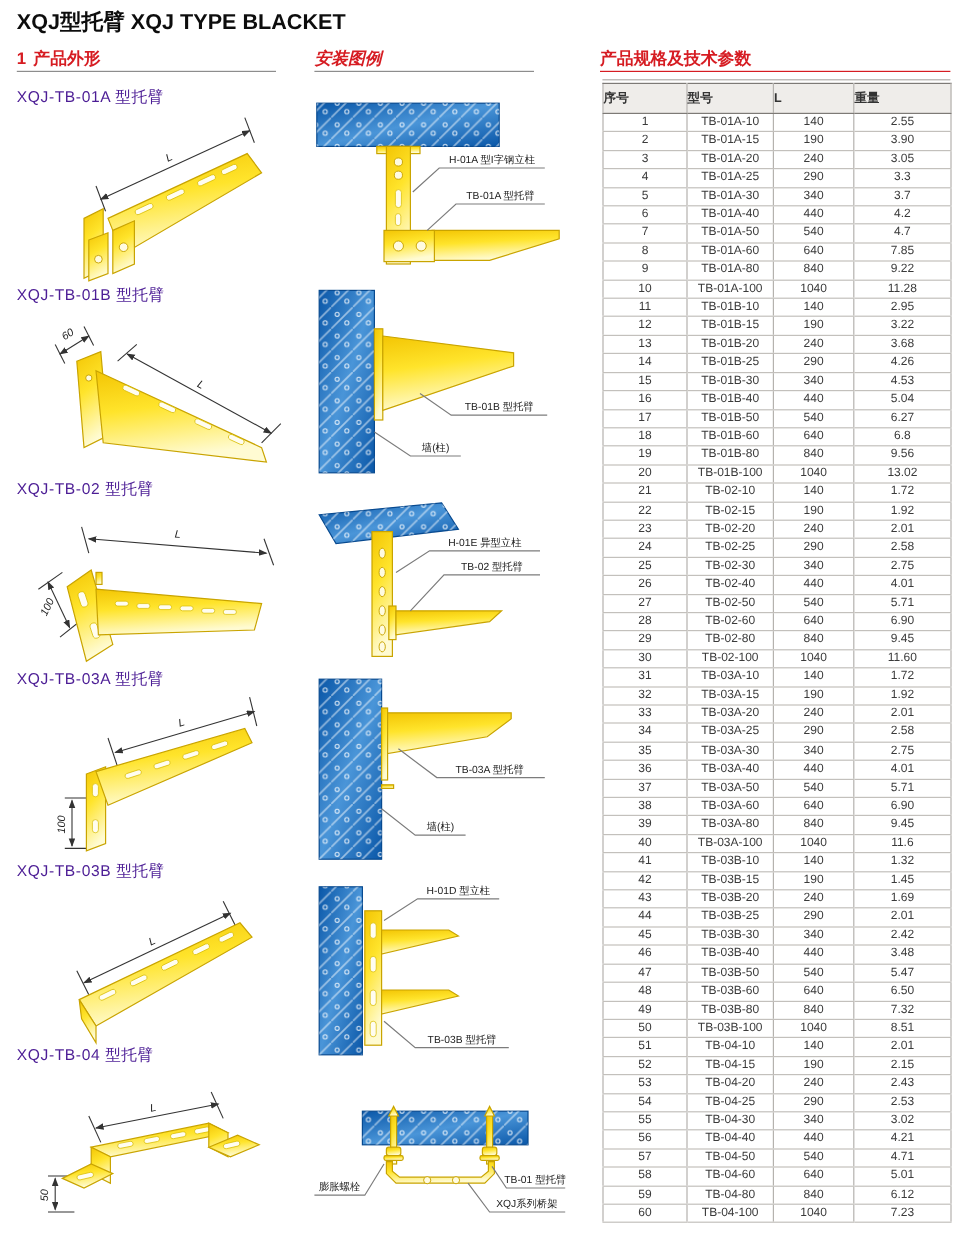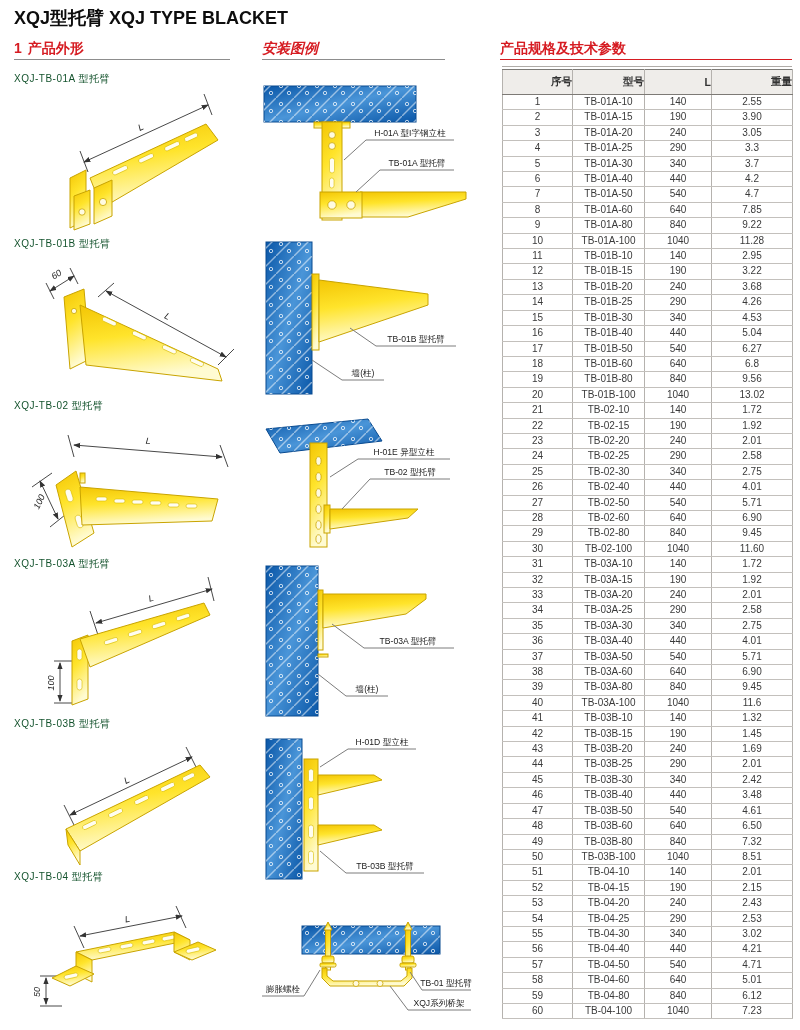--- a/index.html
+++ b/index.html
@@ -14,39 +14,39 @@
   }
   .col-head{
     position:absolute;top:40px;font-size:14px;font-weight:700;color:#d61c22;
     padding-bottom:1px;border-bottom:1px solid #8d8d8d;margin:0;
   }
   .col-head .num{margin-right:6px;}
   #head-left{left:14px;width:216px;}
   #head-mid{left:262px;width:183px;font-style:italic;}
   #head-right{left:500px;width:292px;border-bottom:1px solid #d61c22;}
   .product{position:absolute;left:14px;width:222px;}
-  .product .plabel{font-size:10px;color:#14532d;letter-spacing:.5px;margin-bottom:2px;}
+  .product .plabel{font-size:13px;color:#4c1d95;letter-spacing:.5px;margin-bottom:2px;}
   .install{position:absolute;left:258px;width:215px;}
   svg{display:block;}
   .callout-line{stroke:#7c7c7c;stroke-width:1;fill:none;}
   .callout-text{font-size:8.6px;fill:#222;}
   .dim{stroke:#333;stroke-width:0.9;fill:none;}
   .dim-text{font-size:9px;font-style:italic;fill:#222;}
   .yell{fill:url(#gy);stroke:#c9a400;stroke-width:1;}
   .slot{fill:#fffdf0;stroke:#d8bc00;stroke-width:0.6;}
   .hole{fill:#fffbe0;stroke:#c9a400;stroke-width:0.8;}
   .slab{fill:url(#gb);stroke:#084a90;stroke-width:1;}
   .hatchfill{fill:url(#hatch);stroke:none;}
   
   .spec-wrap{position:absolute;left:502px;top:66px;width:290px;border-top:1px solid #b0aca8;padding-top:2px;}
   table.spec{border-collapse:collapse;table-layout:fixed;width:290px;border-top:1px solid #7d7a76;
     border-left:1px solid #b5b2ae;border-right:1px solid #b5b2ae;border-bottom:1px solid #8d8a86;}
   table.spec th{
     background:#efedea;font-weight:700;font-size:10.5px;color:#333;height:24px;
-    border-bottom:1px solid #7d7a76;border-left:1px solid #b5b2ae;text-align:right;padding:0;
+    border-bottom:1px solid #7d7a76;border-left:1px solid #b5b2ae;text-align:left;padding:0;
   }
   table.spec th:first-child{border-left:none;}
   table.spec td{
     font-size:10px;color:#3a3a3a;height:14.4px;line-height:14.4px;text-align:center;padding:0;
     border-bottom:1px solid #c3c0bc;border-left:1px solid #b5b2ae;white-space:nowrap;overflow:hidden;
   }
   table.spec td:first-child{border-left:none;}
   col.c1{width:70px;}col.c2{width:72px;}col.c3{width:67px;}col.c4{width:81px;}
 </style>
 </head>
@@ -661,21 +661,21 @@
         <tr>
           <td>46</td>
           <td>TB-03B-40</td>
           <td>440</td>
           <td>3.48</td>
         </tr>
         <tr>
           <td>47</td>
           <td>TB-03B-50</td>
           <td>540</td>
-          <td>4.61</td>
+          <td>5.47</td>
         </tr>
         <tr>
           <td>48</td>
           <td>TB-03B-60</td>
           <td>640</td>
           <td>6.50</td>
         </tr>
         <tr>
           <td>49</td>
           <td>TB-03B-80</td>

